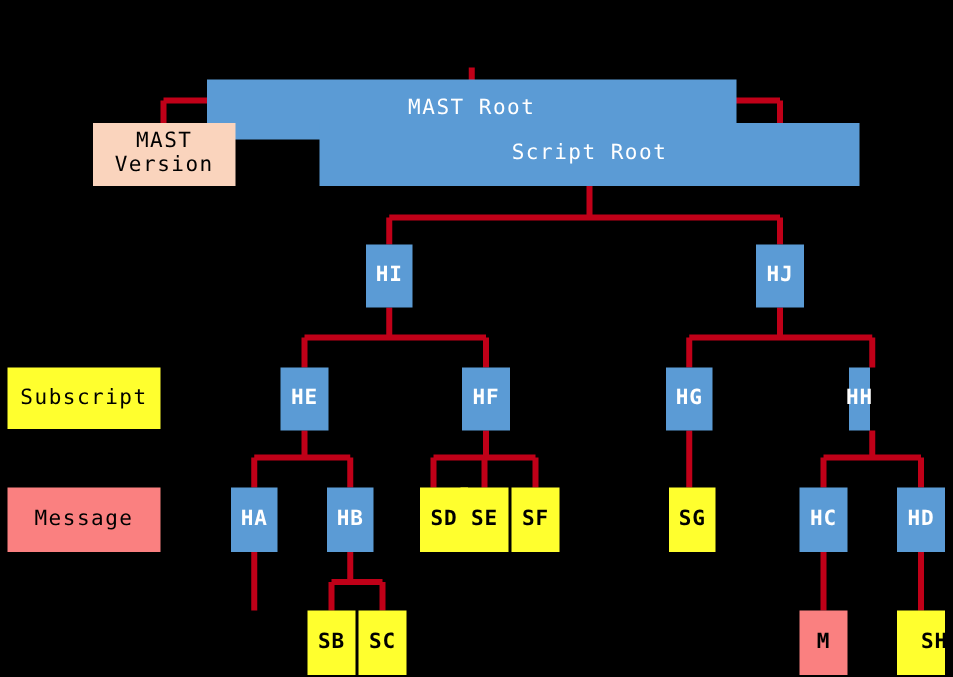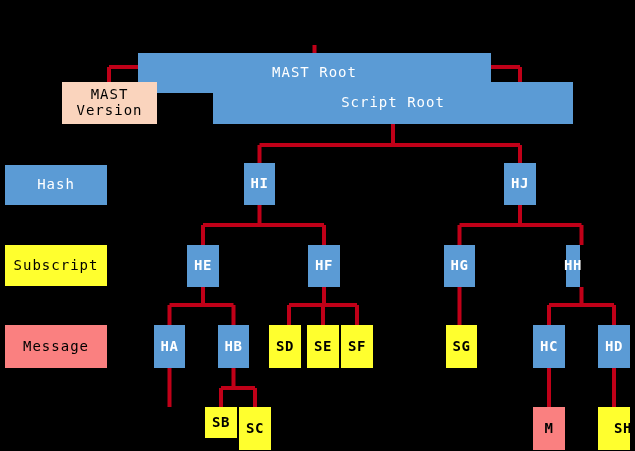--- a/index.html
+++ b/index.html
@@ -93,45 +93,44 @@
       <path d="M 221 388 L 255 388"></path>
       <path d="M 221 388 L 221 407"></path>
       <path d="M 255 388 L 255 407"></path>
 
       <path d="M 549 368 L 549 407"></path>
 
       <path d="M 614 368 L 614 407"></path>
     </g>
   </svg>
 
-  <div class="node hash fs-big" style="left:5px; top:165px; width:102px; height:40px;">Hash</div>
   <div class="node sub fs-big" style="left:5px; top:245px; width:102px; height:41px;">Subscript</div>
   <div class="node msg fs-big" style="left:5px; top:325px; width:102px; height:43px;">Message</div>
 
   <div class="node hash fs-big" style="left:138px; top:5px; width:353px; height:40px;margin-top:48px;">MAST Root</div>
 
   <div class="node ver fs-big" style="left:62px; top:82px; width:95px; height:42px;">MAST
 Version</div>
   <div class="node hash fs-big" style="left:213px; top:82px; width:360px; height:42px;">Script Root</div>
 
   <div class="node hash fs-small" style="left:244px; top:163px; width:31px; height:42px;">HI</div>
   <div class="node hash fs-small" style="left:504px; top:163px; width:32px; height:42px;">HJ</div>
 
   <div class="node hash fs-small" style="left:187px; top:245px; width:32px; height:42px;">HE</div>
   <div class="node hash fs-small" style="left:308px; top:245px; width:32px; height:42px;">HF</div>
   <div class="node hash fs-small" style="left:444px; top:245px; width:31px; height:42px;">HG</div>
   <div class="node hash fs-small" style="left:566px; top:245px; width:14px; height:42px;">HH</div>
 
   <div class="node hash fs-small" style="left:154px; top:325px; width:31px; height:43px;">HA</div>
   <div class="node hash fs-small" style="left:218px; top:325px; width:31px; height:43px;">HB</div>
-  <div class="node sub fs-small" style="left:269px; top:325px; width:32px; height:43px;">SD</div>
+  <div class="node sub fs-small" style="left:280px; top:325px; width:32px; height:43px;">SD</div>
   <div class="node sub fs-small" style="left:307px; top:325px; width:32px; height:43px;">SE</div>
   <div class="node sub fs-small" style="left:341px; top:325px; width:32px; height:43px;">SF</div>
   <div class="node sub fs-small" style="left:446px; top:325px; width:31px; height:43px;">SG</div>
   <div class="node hash fs-small" style="left:533px; top:325px; width:32px; height:43px;">HC</div>
   <div class="node hash fs-small" style="left:598px; top:325px; width:32px; height:43px;">HD</div>
 
-  <div class="node sub fs-small" style="left:205px; top:407px; width:32px; height:31px;">SB</div>
+  <div class="node sub fs-small" style="left:205px; top:407px; width:32px; height:43px;">SB</div>
   <div class="node sub fs-small" style="left:239px; top:407px; width:32px; height:43px;">SC</div>
   <div class="node msg fs-small" style="left:533px; top:407px; width:32px; height:43px;">M</div>
   <div class="node sub fs-small" style="left:598px; top:407px; width:32px; height:43px;padding-left:18px;">SH</div>
 
 </div>
 
 </body></html>

